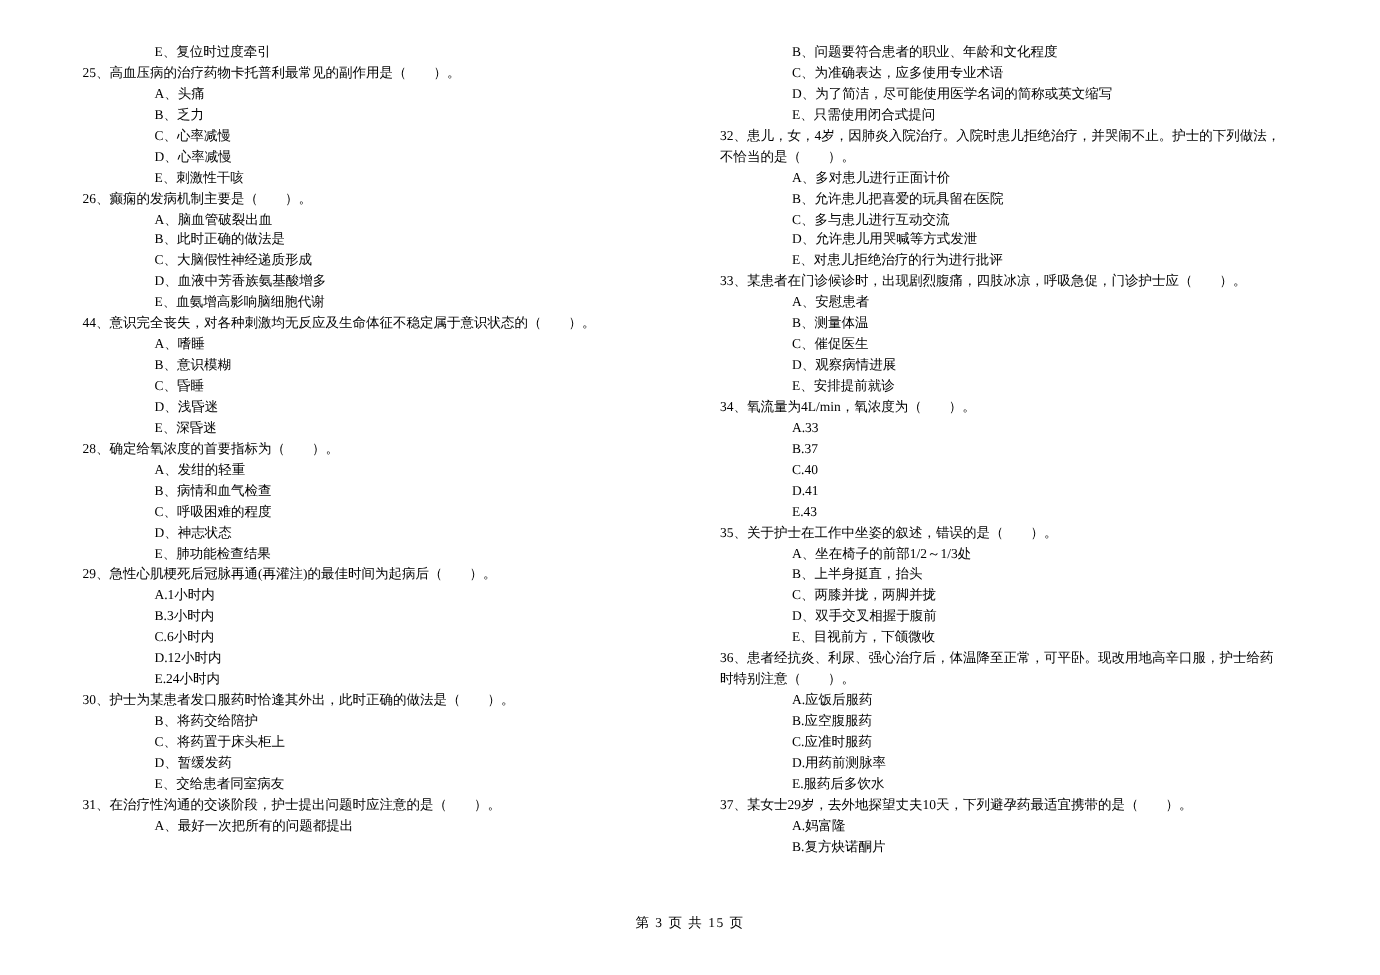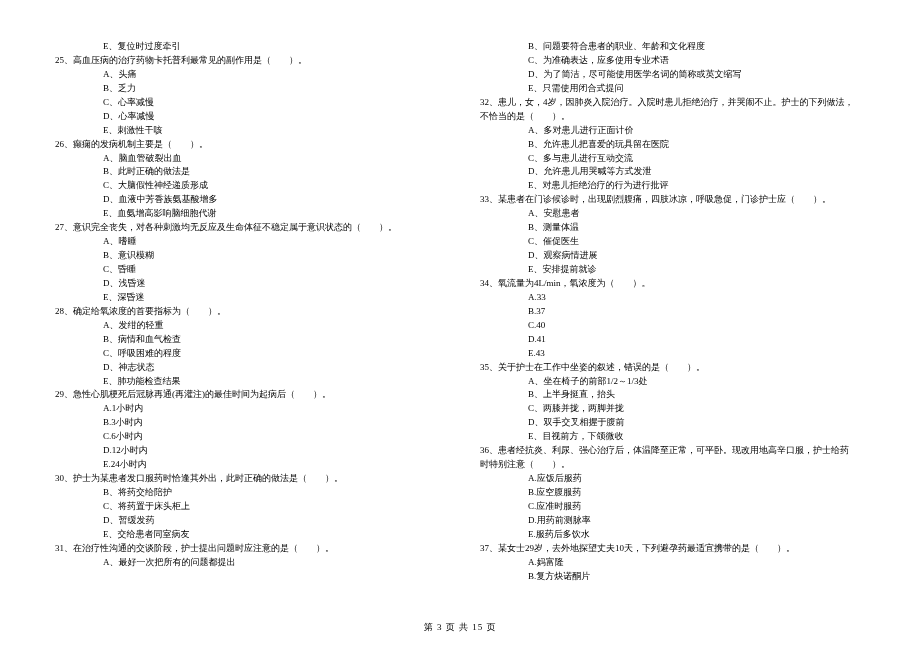--- a/index.html
+++ b/index.html
@@ -15,31 +15,30 @@
     position: relative;
   }
   .page {
     display: flex;
     padding: 28px 55px 0 55px;
     gap: 40px;
   }
   .column {
     flex: 1;
     line-height: 1.55;
-    margin-top: 12px;
   }
   .line {
     white-space: pre;
   }
   .indent-q { padding-left: 0; }
   .indent-opt { padding-left: 48px; }
   .indent-context { padding-left: 0; }
   .footer {
     position: absolute;
-    bottom: 16px;
+    bottom: 28px;
     width: 100%;
     text-align: center;
     font-size: 9px;
     letter-spacing: 1px;
   }
 </style>
 </head>
 <body>
 
 <div class="page">
@@ -53,21 +52,21 @@
     <div class="line indent-opt">D、心率减慢</div>
     <div class="line indent-opt">E、刺激性干咳</div>
 
     <div class="line indent-q">26、癫痫的发病机制主要是（　　）。</div>
     <div class="line indent-opt">A、脑血管破裂出血</div>
     <div class="line indent-opt">B、此时正确的做法是</div>
     <div class="line indent-opt">C、大脑假性神经递质形成</div>
     <div class="line indent-opt">D、血液中芳香族氨基酸增多</div>
     <div class="line indent-opt">E、血氨增高影响脑细胞代谢</div>
 
-    <div class="line indent-q">27、意识完全丧失，对各种刺激均无反应及生命体征不稳定属于意识状态的（　　）。</div>
+    <div class="line indent-q">44、意识完全丧失，对各种刺激均无反应及生命体征不稳定属于意识状态的（　　）。</div>
     <div class="line indent-opt">A、嗜睡</div>
     <div class="line indent-opt">B、意识模糊</div>
     <div class="line indent-opt">C、昏睡</div>
     <div class="line indent-opt">D、浅昏迷</div>
     <div class="line indent-opt">E、深昏迷</div>
 
     <div class="line indent-q">28、确定给氧浓度的首要指标为（　　）。</div>
     <div class="line indent-opt">A、发绀的轻重</div>
     <div class="line indent-opt">B、病情和血气检查</div>
     <div class="line indent-opt">C、呼吸困难的程度</div>

